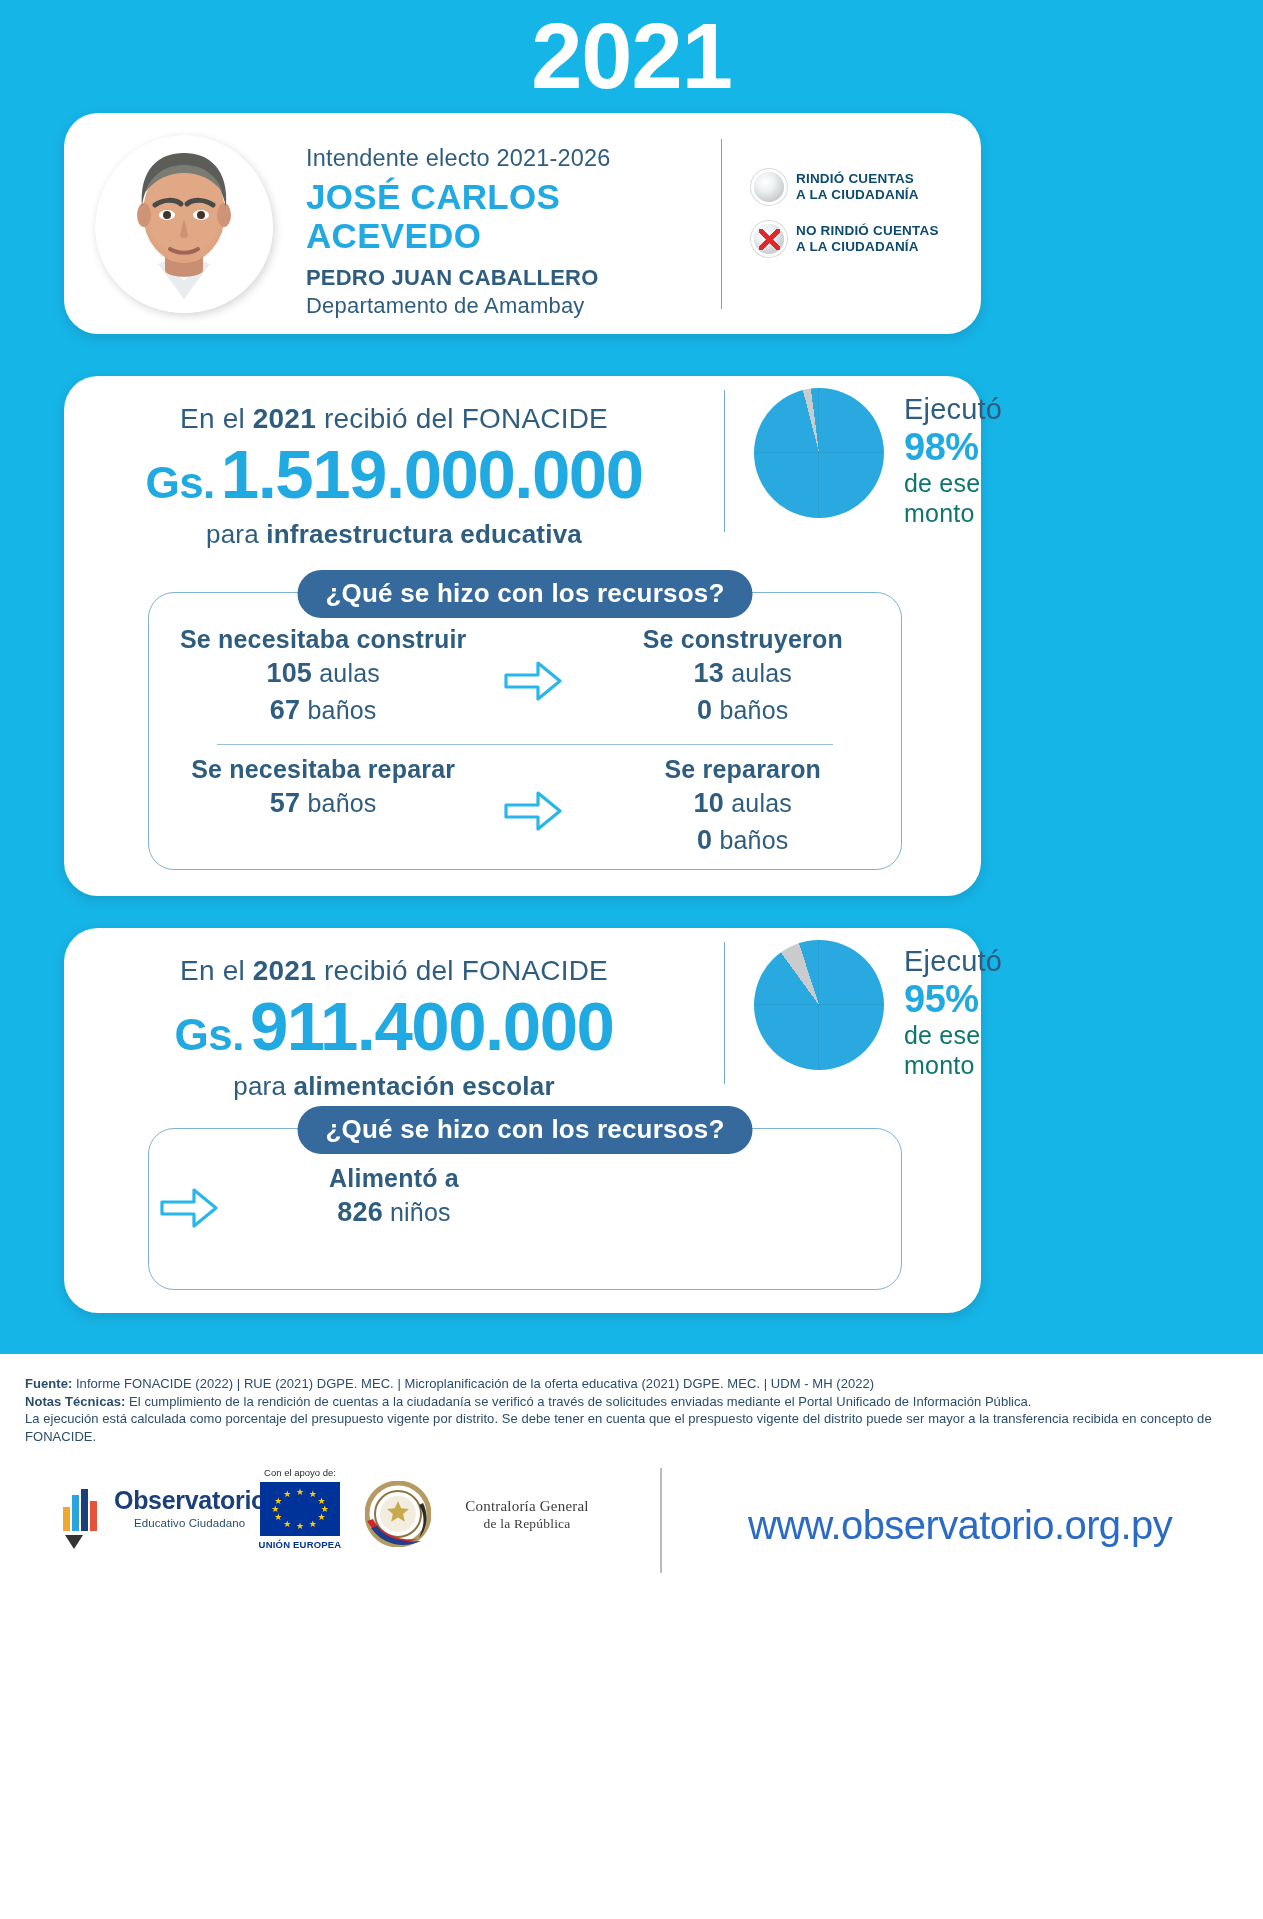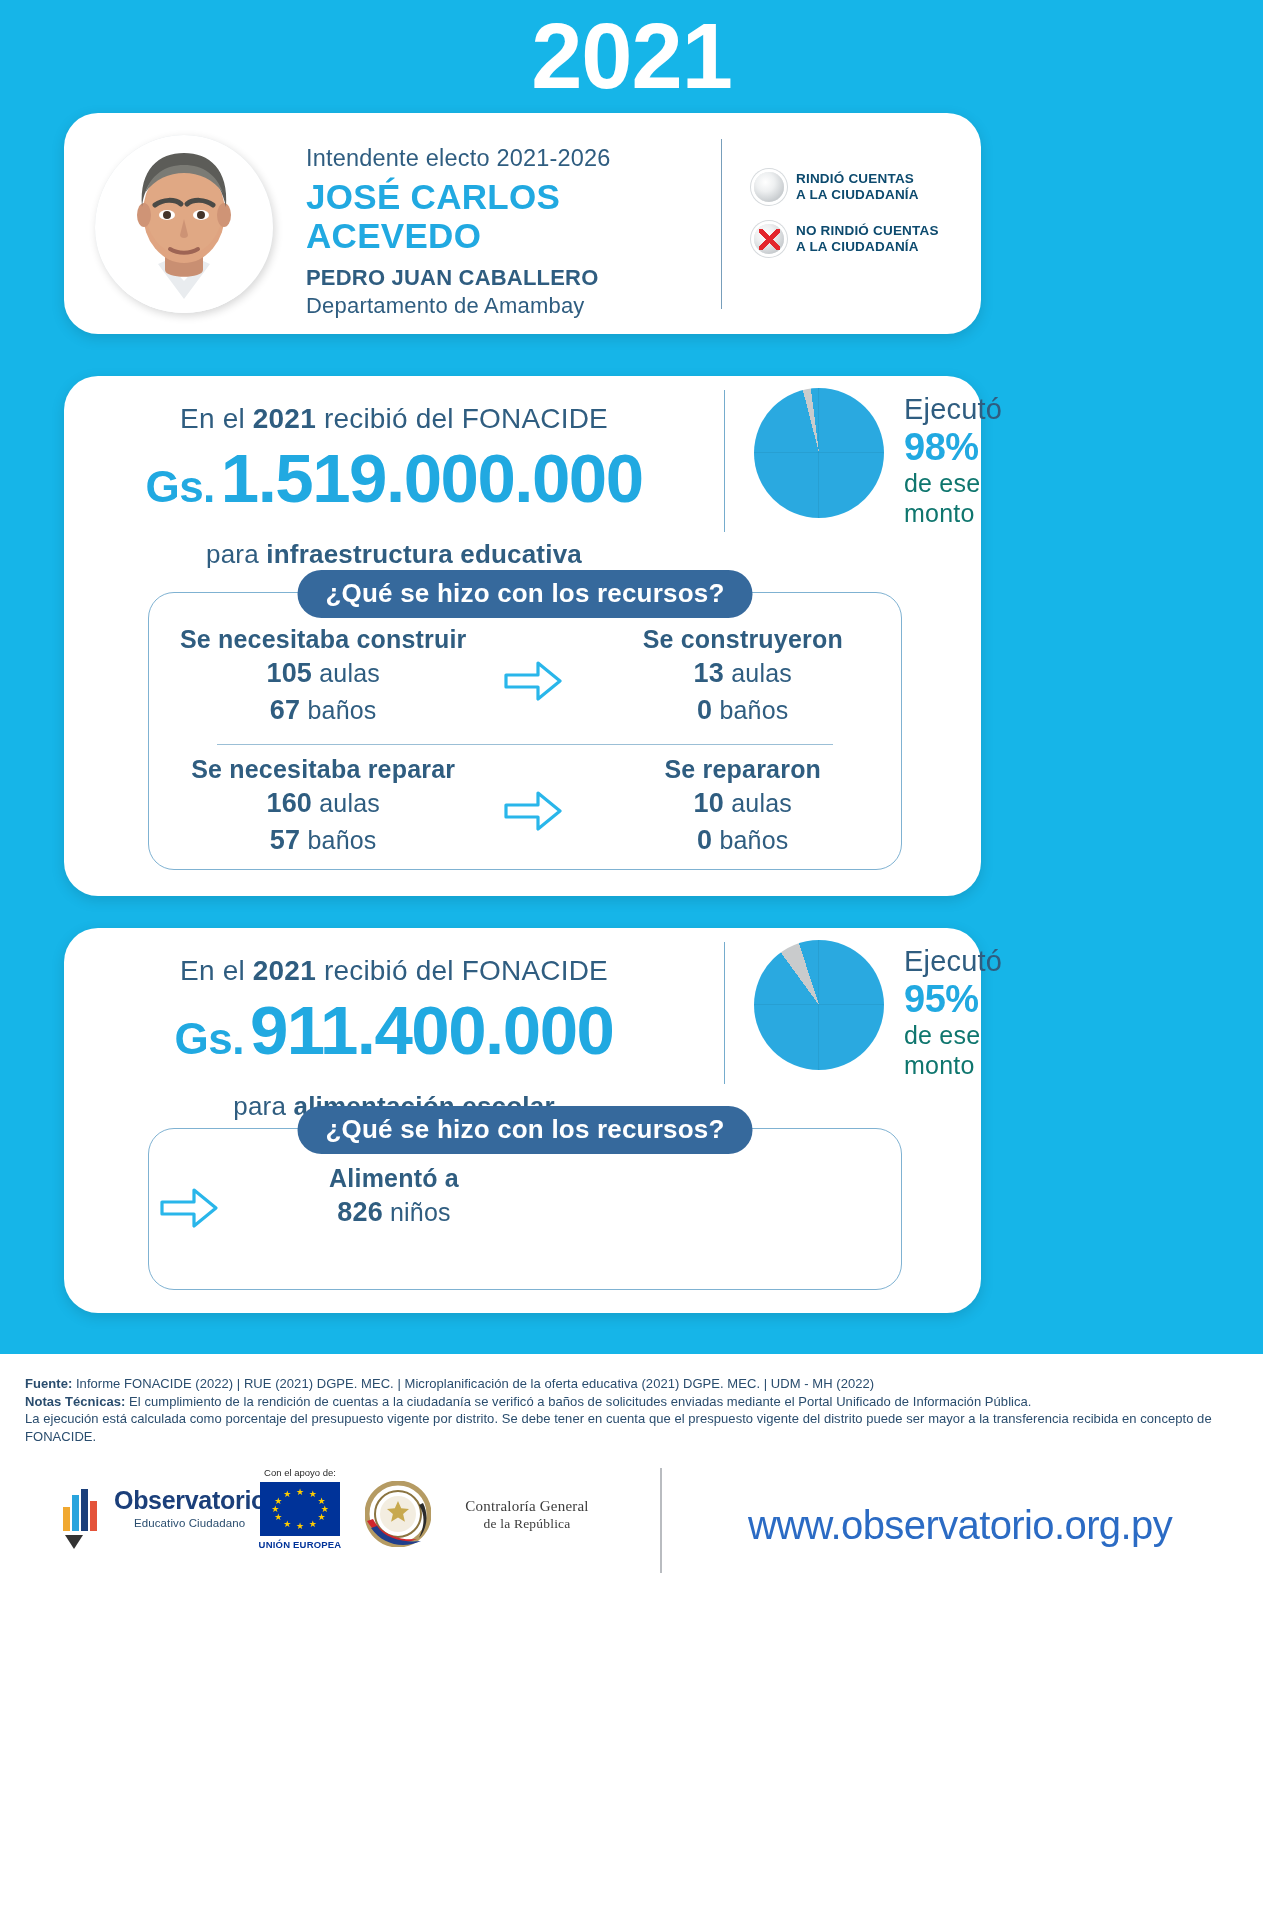--- a/index.html
+++ b/index.html
@@ -91,21 +91,21 @@
 
   .money-row{position:relative;height:170px;}
   .money-left{
     position:absolute;left:0;top:0;width:660px;text-align:center;
   }
   .money-head{
     color:#2f5d80;font-size:28px;line-height:40px;margin-top:23px;letter-spacing:.2px;
   }
   .money-head b{font-weight:bold;color:#2f5d80;}
   .money-amount{
-    color:#21a9e1;font-weight:bold;line-height:72px;margin-top:4px;
+    color:#21a9e1;font-weight:bold;line-height:40px;margin-top:16px;
     letter-spacing:-1.5px;white-space:nowrap;
   }
   .money-amount .gs{font-size:44px;letter-spacing:-.5px;margin-right:6px;}
   .money-amount .num{font-size:69px;}
   .money-sub{
     color:#2f5d80;font-size:26px;line-height:34px;margin-top:4px;letter-spacing:.2px;
   }
   .money-sub b{font-weight:bold;}
 
   .money-divider{
@@ -355,21 +355,20 @@
           <div class="res-item"><b>13</b> <span>aulas</span></div>
           <div class="res-item"><b>0</b> <span>baños</span></div>
         </div>
       </div>
 
       <div class="res-sep"></div>
 
       <div class="res-row" style="padding-top:24px">
         <div class="res-col left">
           <div class="res-col-title">Se necesitaba reparar</div>
-          <div class="res-item"><b>160</b> <span>aulas</span></div>
           <div class="res-item"><b>57</b> <span>baños</span></div>
         </div>
         <div class="arrow-cell">
           <svg width="62" height="48" viewBox="0 0 62 48">
             <path d="M4 18 H36 V6 L58 24 L36 42 V30 H4 Z" fill="none" stroke="#29b6ea" stroke-width="3.2" stroke-linejoin="round" stroke-linecap="round"></path>
           </svg>
         </div>
         <div class="res-col right">
           <div class="res-col-title">Se repararon</div>
           <div class="res-item"><b>10</b> <span>aulas</span></div>
@@ -417,21 +416,21 @@
         </div>
       </div>
     </div>
   </div>
 
   <div class="footer-white">
     <div class="footer-bar"></div>
 
     <div class="notes">
       <div><b>Fuente:</b><span> Informe FONACIDE (2022) | RUE (2021) DGPE. MEC. | Microplanificación de la oferta educativa (2021) DGPE. MEC. | UDM - MH (2022)</span></div>
-      <div><b>Notas Técnicas:</b><span>  El cumplimiento de la rendición de cuentas a la ciudadanía se verificó a baños de solicitudes enviadas mediante el Portal Unificado de Información Pública.</span></div>
+      <div><b>Notas Técnicas:</b><span>  El cumplimiento de la rendición de cuentas a la ciudadanía se verificó a través de solicitudes enviadas mediante el Portal Unificado de Información Pública.</span></div>
       <div>La ejecución está calculada como porcentaje del presupuesto vigente por distrito. Se debe tener en cuenta que el prespuesto vigente del distrito puede ser mayor a la transferencia recibida en concepto de FONACIDE.</div>
     </div>
 
     <div class="logos">
 
       <div class="obs-logo">
         <svg class="obs-bars" viewBox="0 0 36 44">
           <rect x="1" y="20" width="7" height="24" fill="#f0a830"></rect>
           <rect x="10" y="8" width="7" height="36" fill="#29a4dd"></rect>
           <rect x="19" y="2" width="7" height="42" fill="#1b3f7a"></rect>

